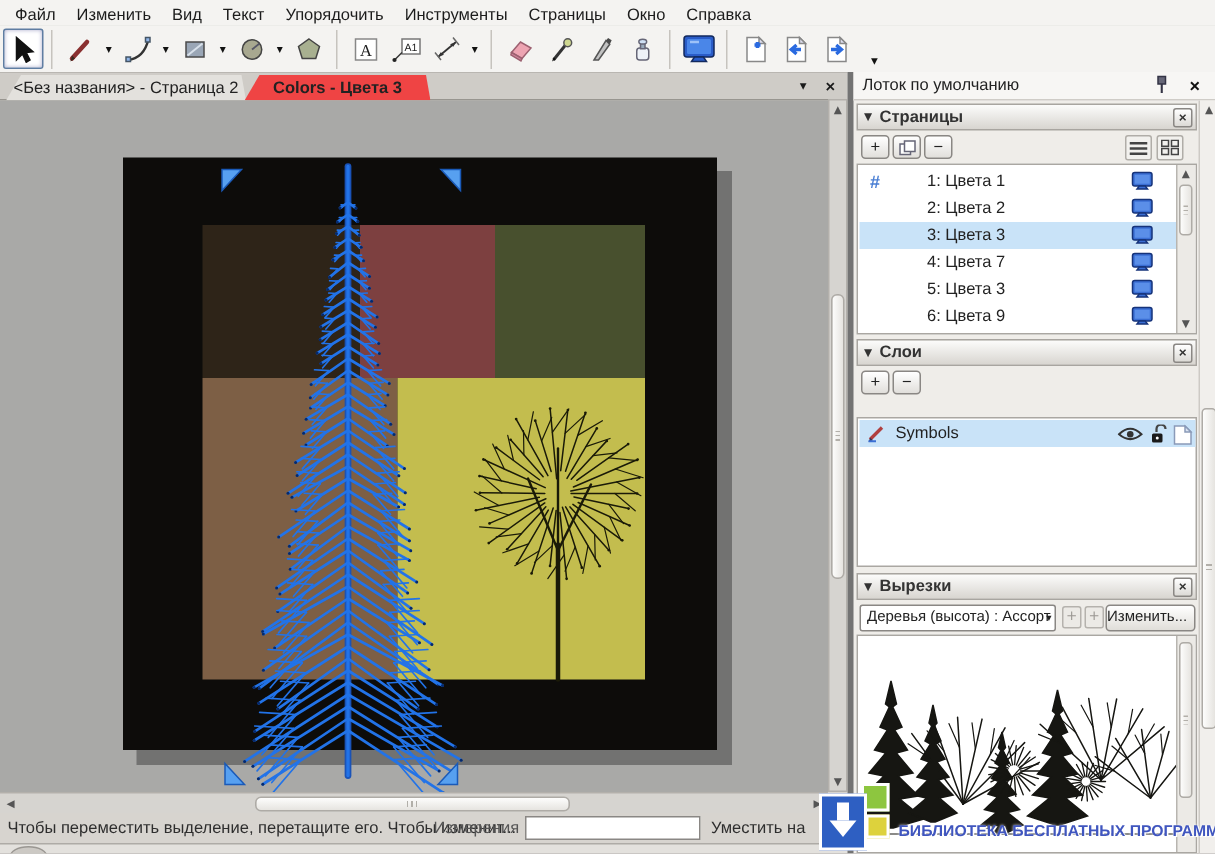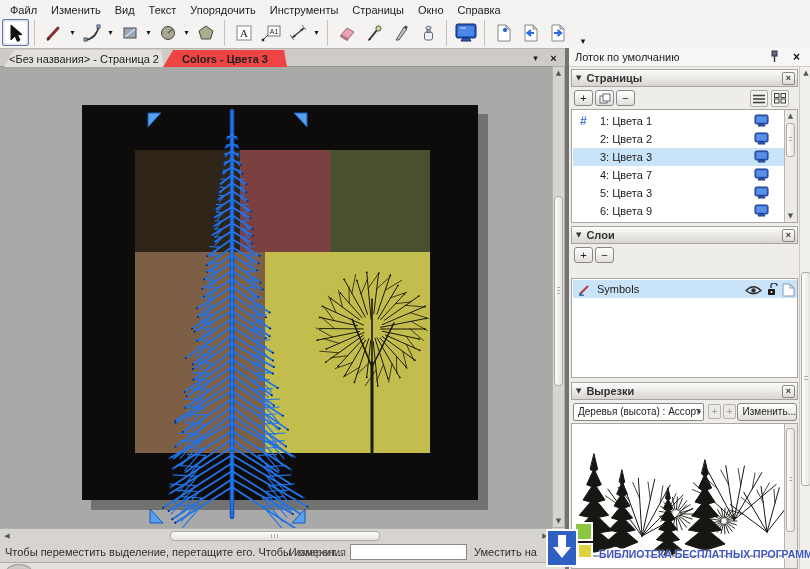--- a/index.html
+++ b/index.html
@@ -51,35 +51,35 @@
 
 .tray{position:absolute;top:48px;left:565px;width:245px;height:521px;background:#efede9;border-left:4px solid #737373;font-size:11px;color:#222}
 .tray-title{position:absolute;top:0;left:0;right:0;height:19px;background:#f7f6f4;border-bottom:1px solid #cfccc7;line-height:18px;padding-left:6px;font-size:11px}
 .tt-btn{position:absolute;top:2px;width:15px;height:15px;text-align:center;line-height:15px;font-size:10px;color:#111}
 .sect-h{position:absolute;left:2px;width:227px;height:18px;background:linear-gradient(#fcfcfb,#d8d5d0);border:1px solid #a8a5a0;display:flex;align-items:center;padding-left:4px;font-weight:bold;color:#333}
 .sect-h .tri{font-size:7px;margin-right:5px}
 .sect-x{position:absolute;right:2px;top:2px;width:13px;height:13px;border:1px solid #8a8784;background:linear-gradient(#fff,#dcdad6);border-radius:2px;font-size:9px;line-height:11px;text-align:center;color:#333}
 .mini-btn{position:absolute;width:19px;height:16px;border:1px solid #8a8784;border-radius:3px;background:linear-gradient(#fff,#e1dfdb);display:flex;align-items:center;justify-content:center;font-size:11px;color:#222}
 .view-btn{position:absolute;width:18px;height:17px;border:1px solid #b0ada8;border-radius:2px;background:#f2f1ee;display:flex;align-items:center;justify-content:center}
 .listbox{position:absolute;left:2px;width:227px;background:#fff;border:1px solid #aaa7a2}
-.prow{position:absolute;left:1px;width:212px;height:18px;line-height:18px;padding-left:27px;white-space:nowrap}
+.prow{position:absolute;left:1px;width:212px;height:18px;line-height:18px;padding-left:45px;white-space:nowrap}
 .prow.sel{background:var(--selected-row,#c9e3f8)}
 .prow .mon{position:absolute;right:16px;top:2px}
 .hash{position:absolute;left:8px;top:4px;color:#4a7fd4;font-weight:bold;font-size:12px}
 .inscroll{position:absolute;right:0;top:0;width:13px;background:#eceae6;border-left:1px solid #b8b5b0}
 .inthumb{position:absolute;left:1px;width:9px;background:linear-gradient(90deg,#fdfdfc,#e6e4e0);border:1px solid #aeaba6;border-radius:3px}
 .inthumb .grip{position:absolute;left:2px;right:2px;top:50%;height:6px;margin-top:-3px;background:repeating-linear-gradient(#b2afa9 0 1px,transparent 1px 3px)}
 .lrow{position:absolute;left:1px;top:1px;width:224px;height:18px;line-height:18px;padding-left:24px}
 .lrow.sel{background:var(--selected-row,#c9e3f8)}
 .lrow .licon{position:absolute;left:5px;top:3px}
 .lrow .ricon{position:absolute;top:3px}
 .dropdown{position:absolute;left:4px;width:131px;height:18px;background:#fff;border:1px solid #8a8784;border-radius:2px;font-size:10px;line-height:16px;padding:0 12px 0 4px;white-space:nowrap;overflow:hidden;color:#222}
 .dropdown .dd-caret{position:absolute;right:2px;top:0;font-size:7px;line-height:16px}
 .nav-btn{position:absolute;width:13px;height:15px;border:1px solid #b5b2ad;border-radius:2px;background:#eceae6;color:#9a9792;font-size:9px;text-align:center;line-height:13px}
-.edit-btn{position:absolute;width:60px;height:18px;border:1px solid #8a8784;border-radius:3px;background:linear-gradient(#fff,#e0ded9);font-size:10px;text-align:right;line-height:16px;color:#222}
+.edit-btn{position:absolute;width:60px;height:18px;border:1px solid #8a8784;border-radius:3px;background:linear-gradient(#fff,#e0ded9);font-size:10px;text-align:left;line-height:16px;color:#222}
 .scrap-prev{position:absolute;top:375px;left:2px;width:227px;height:146px;background:#fff;border:1px solid #aaa7a2;overflow:hidden}
 .tray-scroll{position:absolute;left:230px;top:19px;width:14px;height:502px;background:#f1efec;border-left:1px solid #cdcac5}
 
 
 .watermark{position:absolute;left:544px;top:520px;width:266px;height:49px;z-index:60;pointer-events:none}
 .wm-logo{position:absolute;left:2px;top:2px;width:47px;height:47px}
 .wm-sq{position:absolute;border:2px solid #fff}
 .wm-sq.blue{left:0;top:7px;width:32px;height:38px;background:var(--logo-blue,#2e5fc2)}
 .wm-sq.green{left:28px;top:0;width:19px;height:19px;background:var(--logo-green,#8dc63f)}
 .wm-sq.yellow{left:31px;top:21px;width:16px;height:16px;background:var(--logo-yellow,#ddd23c)}

